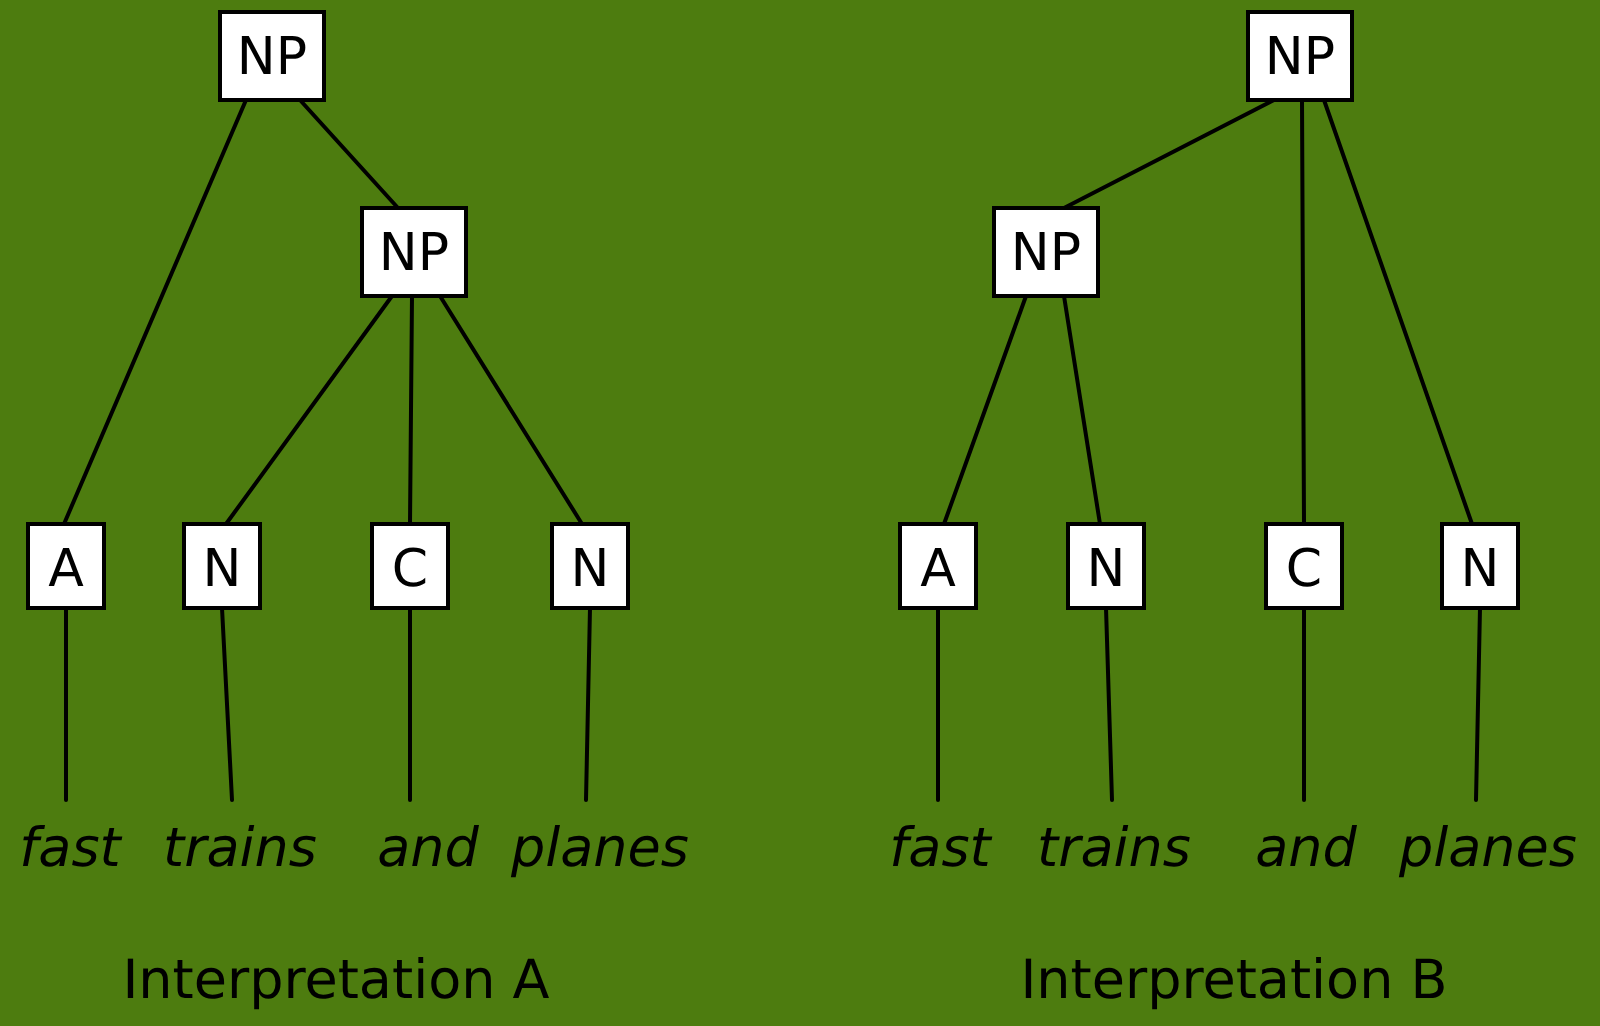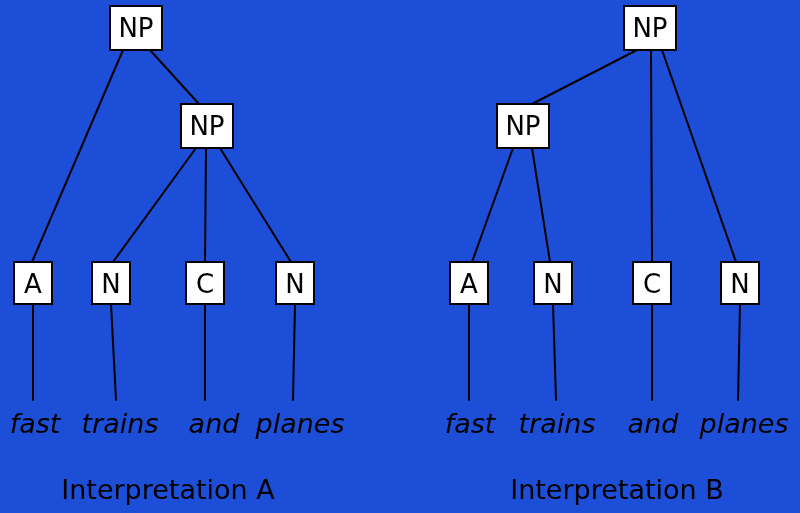--- a/index.html
+++ b/index.html
@@ -4,21 +4,21 @@
 <style>
   html, body {
     margin: 0;
     padding: 0;
     background: #ffffff;
   }
   .canvas {
     width: 800px;
     height: 513px;
     position: relative;
-    background: #1d4ed8;
+    background: #4d7c0f;
     overflow: hidden;
   }
   svg { display: block; }
   .box {
     fill: #ffffff;
     stroke: #000000;
     stroke-width: 2;
   }
   .edge {
     stroke: #000000;

